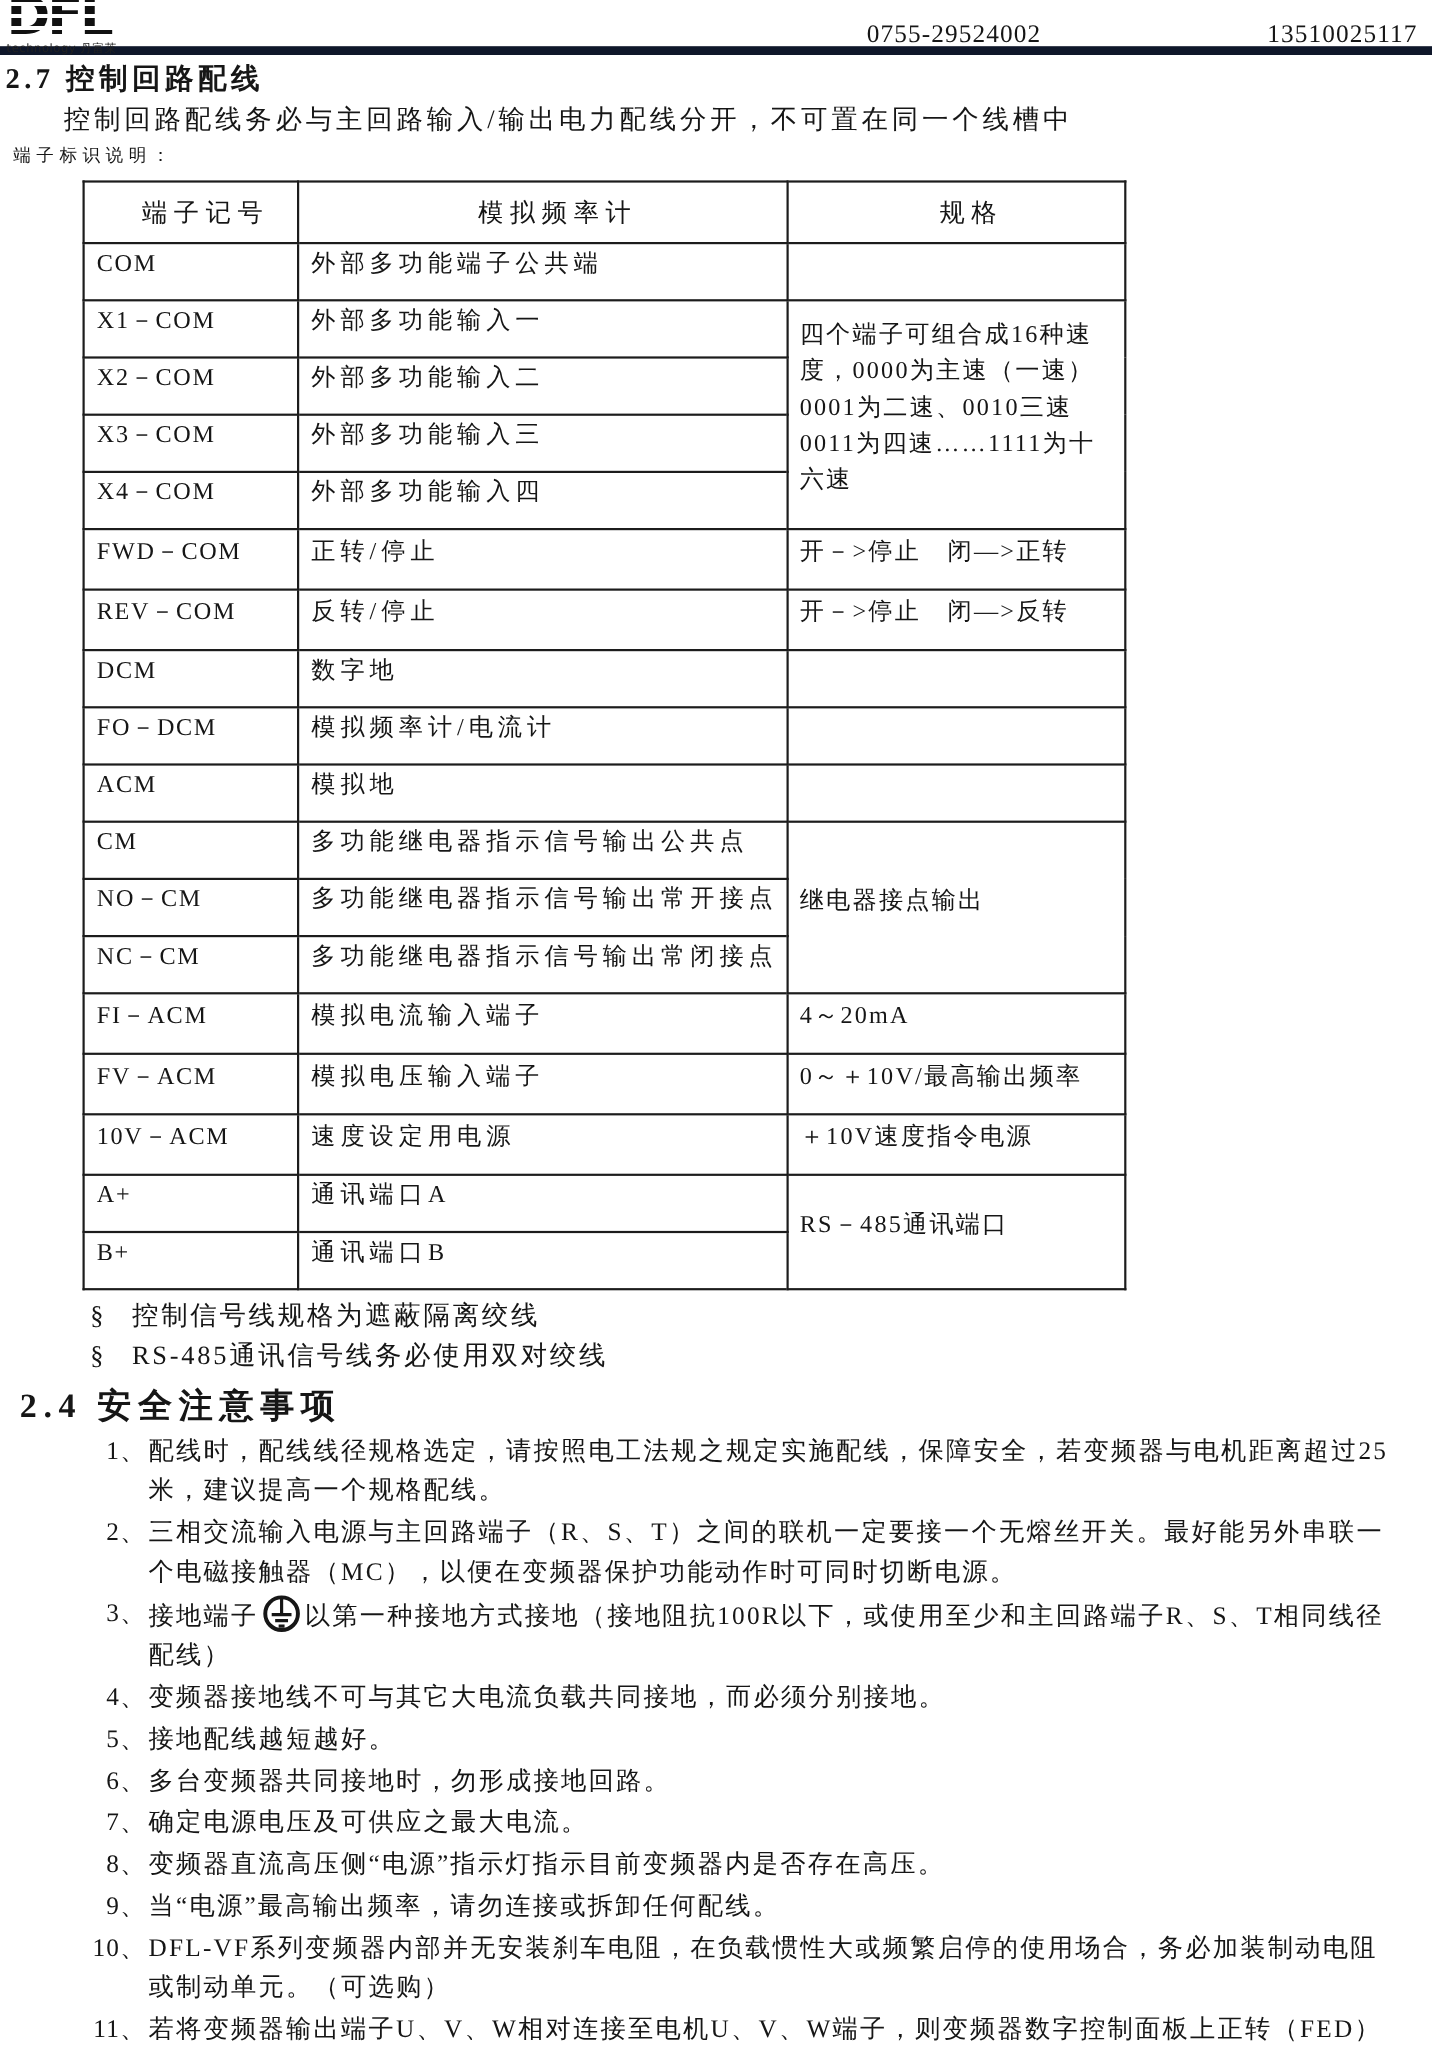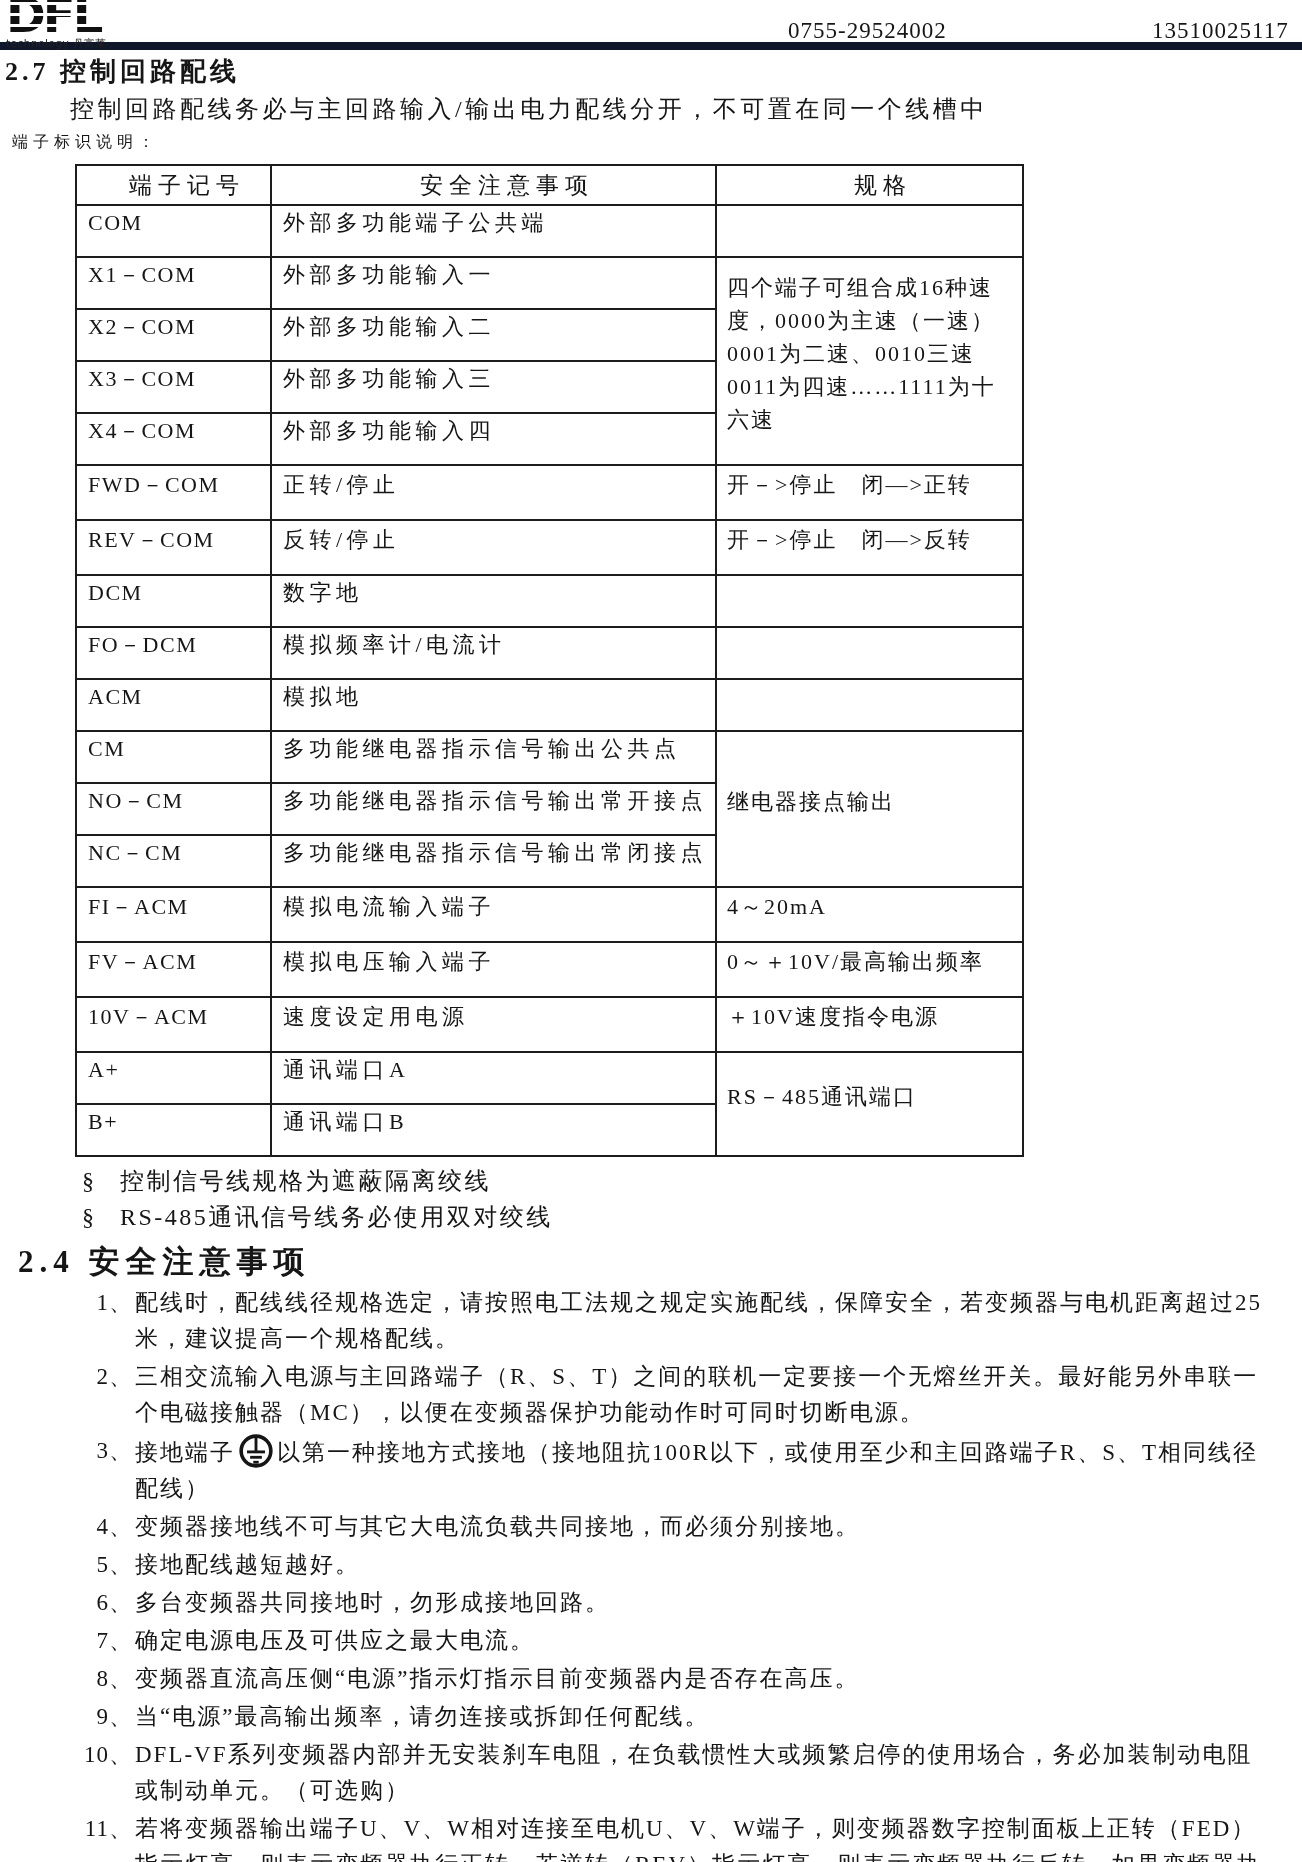--- a/index.html
+++ b/index.html
@@ -25,27 +25,27 @@
   .logo-sub { font-family:"DejaVu Sans","Liberation Sans",sans-serif;
     font-size:10.5px; color:#222; margin-top:1px; letter-spacing:0.5px; }
   .phone { position:absolute; top:18px; font-size:23px; letter-spacing:1px; }
   .phone-1 { left:788px; }
   .phone-2 { left:1152px; }
 
   
   .sec-title-1 {
     margin:5px 0 0 5px; font-size:26px; font-weight:bold; letter-spacing:4px; line-height:34px;
   }
-  .intro { margin:5px 0 0 0; padding-left:12px; text-indent:58px;
+  .intro { margin:5px 0 0 0; text-indent:58px;
     font-size:24px; letter-spacing:3.5px; line-height:30px; }
   .table-caption { margin:3px 0 0 12px; font-size:16px; letter-spacing:5px; line-height:30px; }
 
   table.terminal-table { border-collapse:collapse; table-layout:fixed; width:947px; margin:7px 0 6px 75px; }
   .terminal-table th, .terminal-table td { border:2.2px solid #1c1c1c; vertical-align:middle; }
-  .terminal-table th { height:40px; font-size:23px; font-weight:normal; letter-spacing:6px; text-align:center;padding-left:28px; }
+  .terminal-table th { height:56px; font-size:23px; font-weight:normal; letter-spacing:6px; text-align:center;padding-left:28px; }
   .terminal-table td { height:37px; font-size:22px; padding:2px 8px 18px 11px; }
   td.c-terminal { letter-spacing:1.5px; }
   td.c-function { letter-spacing:4.5px; }
   td.c-spec { letter-spacing:2px; line-height:1.5; padding-left:10px; }
 
   .notes { margin:6px 0 0 82px; }
   .note-line { display:flex; font-size:24px; letter-spacing:2.5px; line-height:36px; }
   .note-marker { width:38px; flex:none; }
 
   
@@ -83,21 +83,21 @@
 
   <table class="terminal-table">
     <colgroup>
       <col style="width:195px">
         <col style="width:445px">
         <col style="width:307px">
     </colgroup>
     <thead>
       <tr>
         <th>端子记号</th>
-        <th>安全注意事项</th>
+        <th>模拟频率计</th>
         <th>规格</th>
       </tr>
     </thead>
     <tbody>
         <tr>
     <td class="c-terminal">COM</td>
     <td class="c-function">外部多功能端子公共端</td>
     <td class="c-spec"></td>
   </tr>
         <tr>

